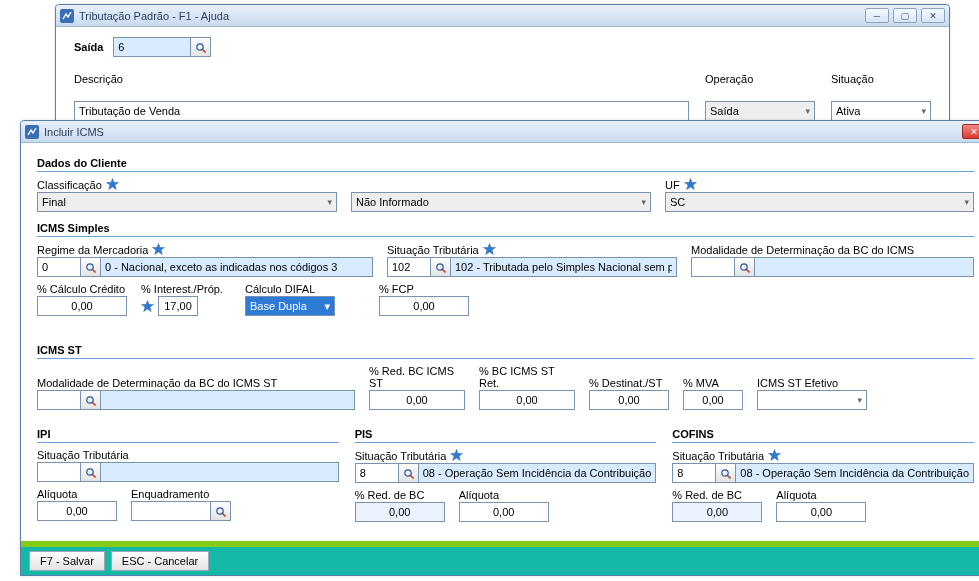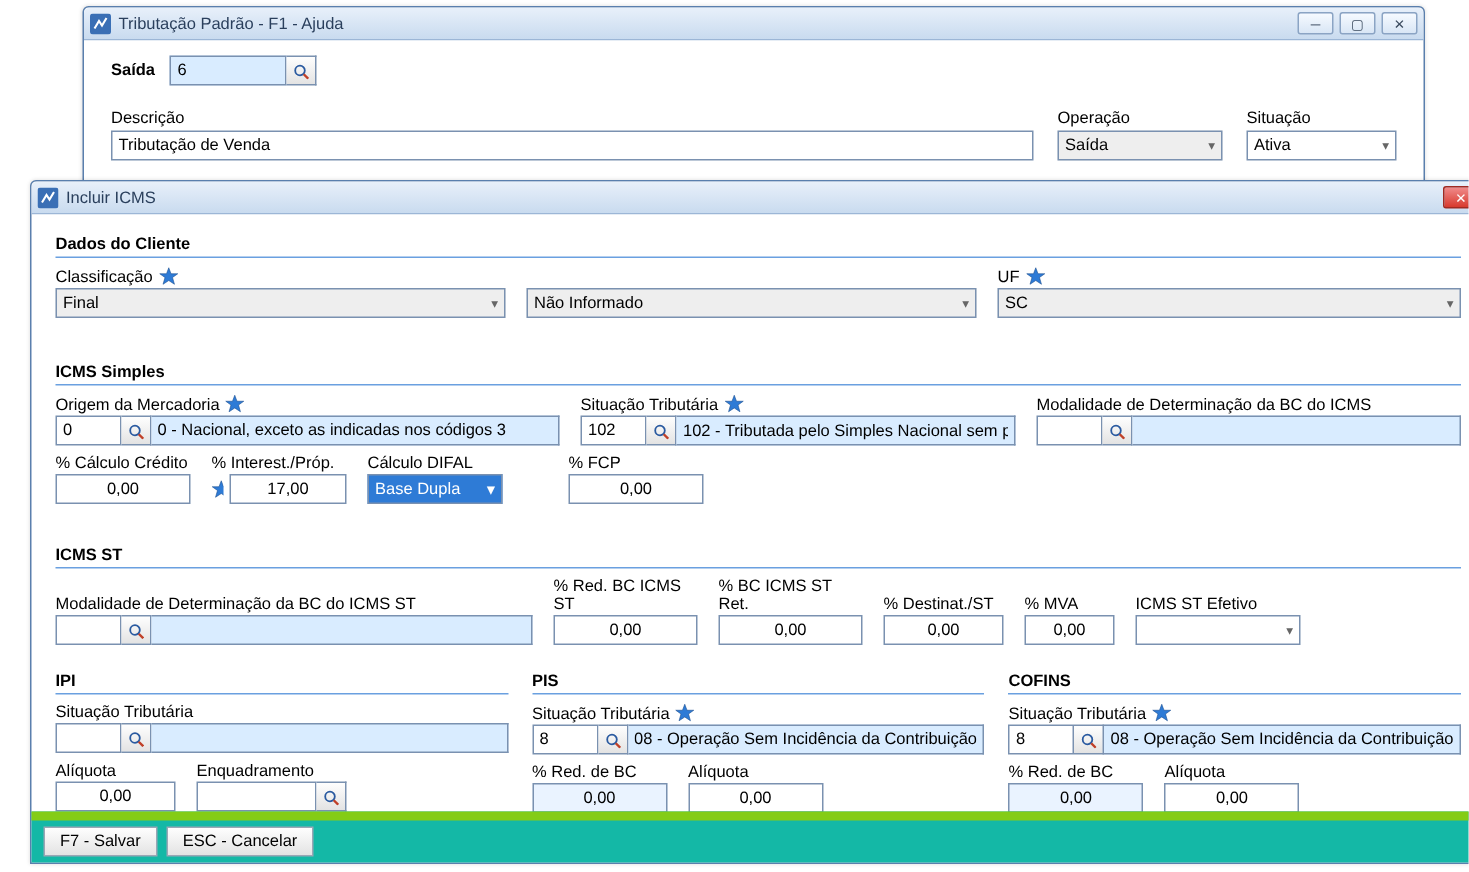--- a/index.html
+++ b/index.html
@@ -19,21 +19,21 @@
 .win-body { padding: 10px 14px; }
 
 .bg-row1 { display: flex; align-items: center; gap: 10px; margin-bottom: 16px; padding-left: 4px; }
 .bold { font-weight: bold; }
 .lookup-pair { display: flex; }
 .lookup-input { width: 78px; height: 20px; border: 1px solid #7a91b0; padding: 1px 4px; }
 .lookup-btn { width: 20px; height: 20px; border: 1px solid #7a91b0; border-left: none; background: linear-gradient(#fefefe,#e3e3e3); display:flex; align-items:center; justify-content:center; cursor:pointer; }
 .mag { width: 11px; height: 11px; }
 
 .bg-row2 { display: flex; gap: 16px; padding: 0 4px; }
-.fcol { display: flex; flex-direction: column; gap: 2px; }
+.fcol { display: flex; flex-direction: column; gap: 16px; }
 .fcol label { color: #000; }
 .tinput { height: 20px; border: 1px solid #7a91b0; padding: 1px 4px; background:#fff; }
 .select { height: 20px; border: 1px solid #7a91b0; background: #eee; display:flex; align-items:center; justify-content:space-between; padding: 0 4px; cursor:pointer; }
 .select.enabled { background:#fff; }
 .select .chev { font-size: 9px; color:#666; }
 
 .section-title { font-weight: bold; color: #000; margin-top: 4px; }
 .hr-blue { height: 1px; background:#6aa0e0; margin: 2px 0 6px; }
 
 .row { display: flex; gap: 14px; align-items: flex-end; }
@@ -161,26 +161,26 @@
               <use href="#ic-star"></use>
             </svg>
         </div>
         <div class="select">
           <span>SC</span>
           <span class="chev">▾</span>
         </div>
       </div>
     </div>
 
-    <div class="section-title" style="margin-top:30px">ICMS Simples</div>
+    <div class="section-title" style="margin-top:10px">ICMS Simples</div>
     <div class="hr-blue"></div>
     <div class="row">
       <div class="field" style="width:336px">
         <div class="field-label">
-          <span>Origem da Mercadoria</span>
+          <span>Regime da Mercadoria</span>
           <svg class="star">
               <use href="#ic-star"></use>
             </svg>
         </div>
         <div class="lookup-pair" style="width:100%">
           <input class="tinput" style="width: 44px;" value="0">
           <div class="lookup-btn">
               <svg class="mag">
                 <use href="#ic-mag"></use>
               </svg>
@@ -226,21 +226,21 @@
         <input class="tinput num-input" value="0,00" style="">
       </div>
       <div class="field" style="width:90px">
         <div class="field-label">
           <span>% Interest./Próp.</span>
         </div>
         <div style="display:flex;align-items:center;gap:4px">
           <svg class="star">
               <use href="#ic-star"></use>
             </svg>
-          <input class="tinput num-input" style="width: 78px;" value="17,00">
+          <input class="tinput num-input" style="width: 40px;" value="17,00">
         </div>
       </div>
       <div class="field" style="width:90px">
         <span>Cálculo DIFAL</span>
         <div class="select-blue">
           <span>Base Dupla</span>
           <span class="chev">▾</span>
         </div>
       </div>
       <div class="field" style="width:90px;margin-left:30px">

